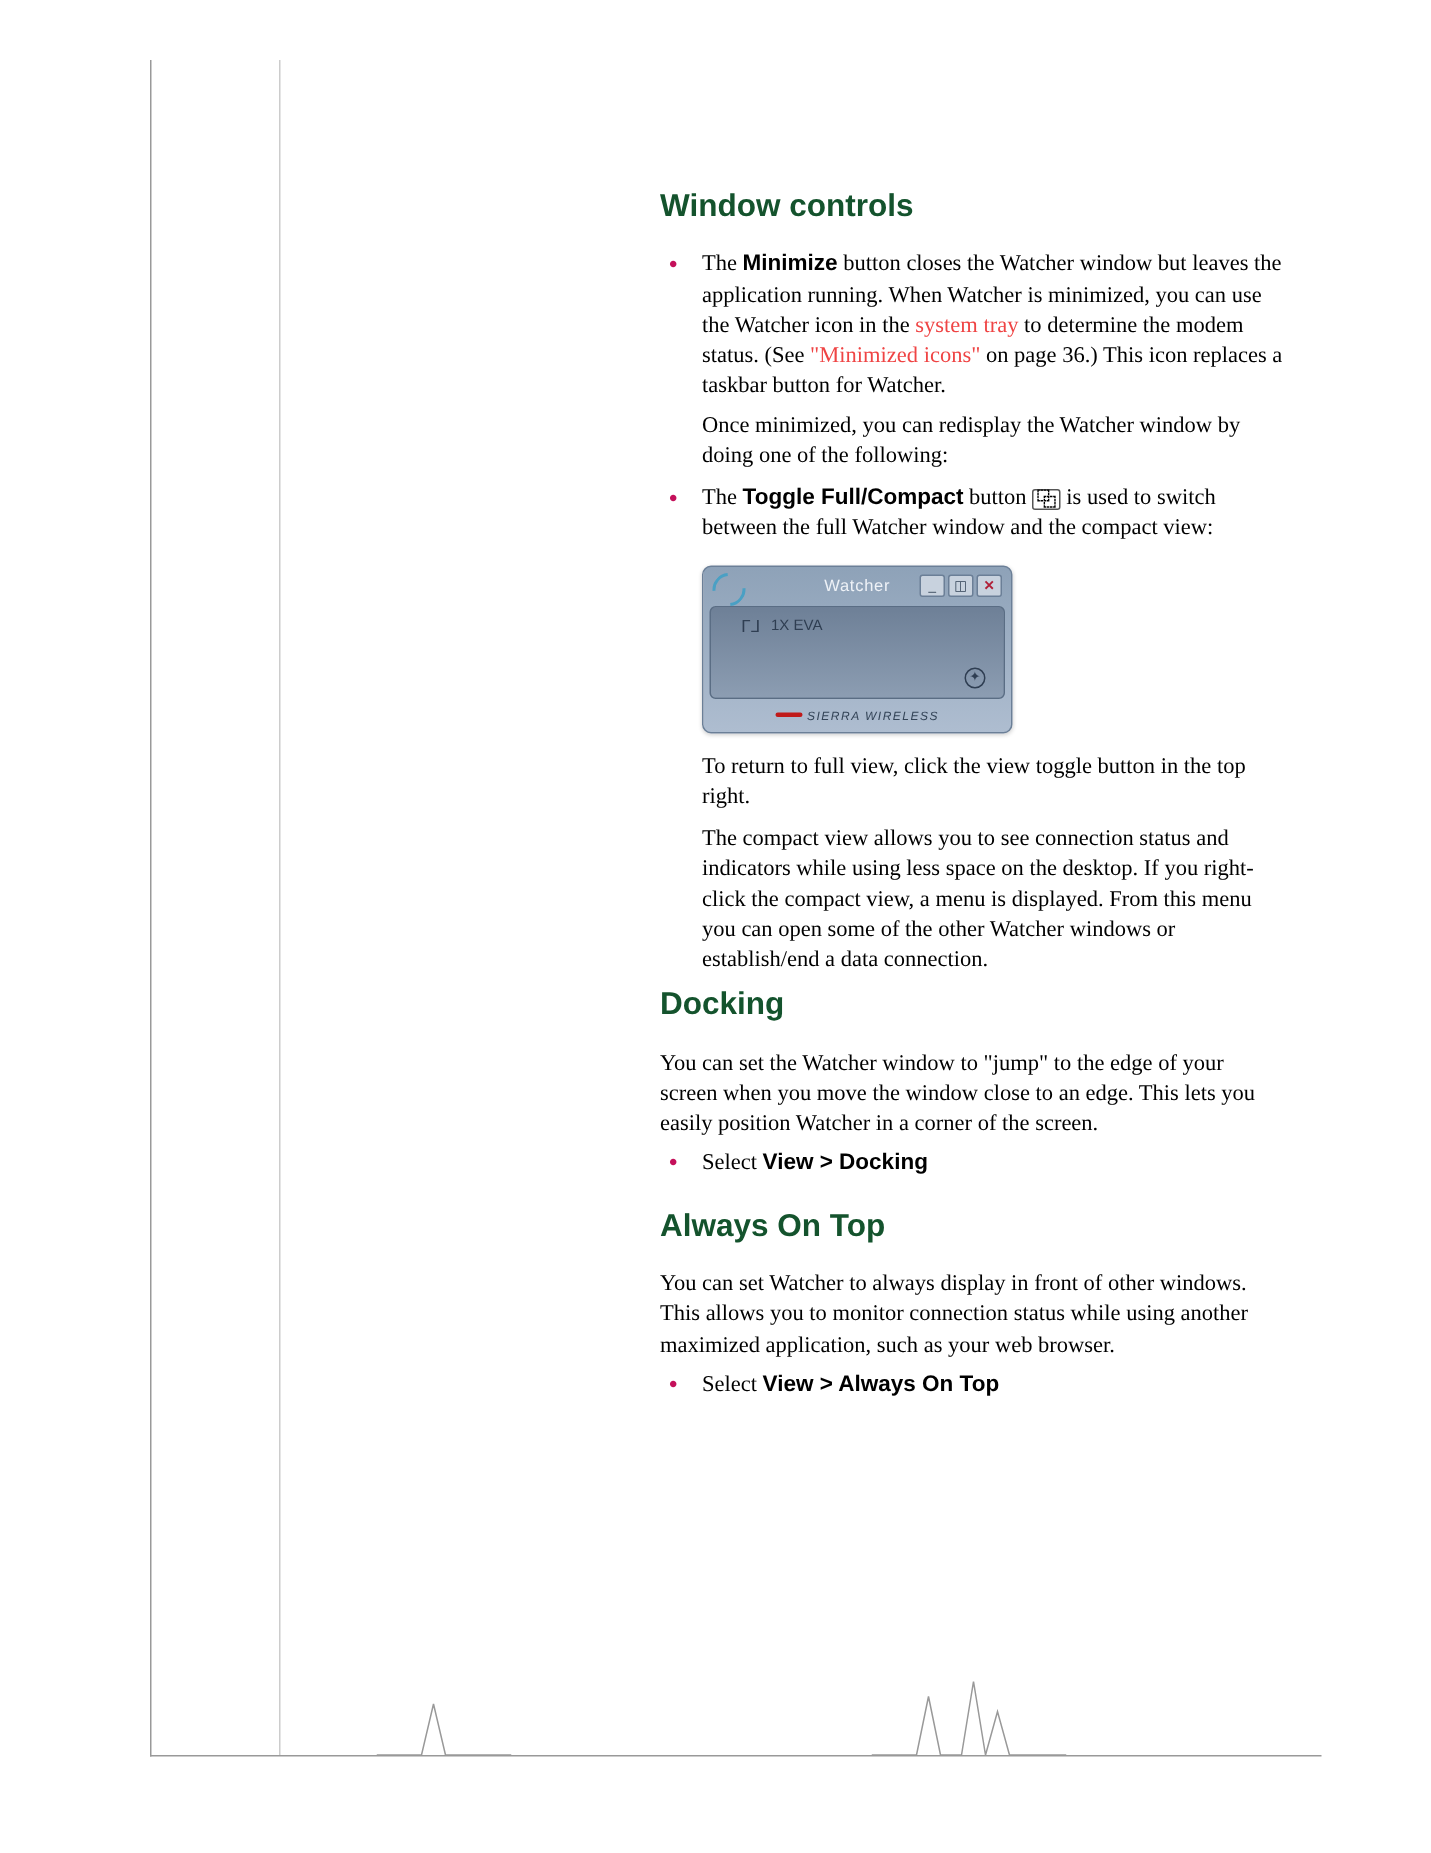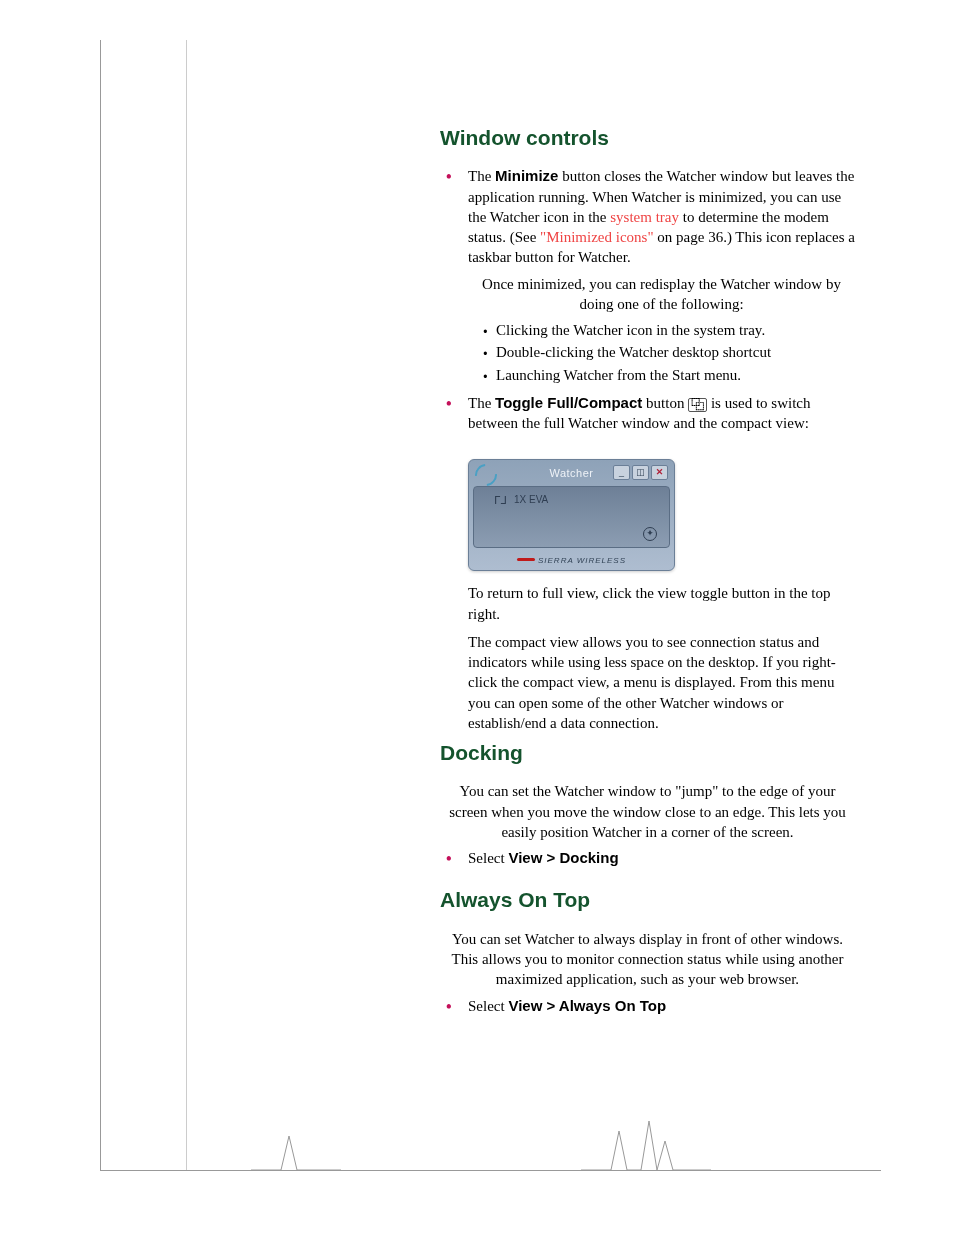--- a/index.html
+++ b/index.html
@@ -58,21 +58,20 @@
     content: "•";
     color: #c4105a;
     position: absolute;
     left: 6px;
     top: 0;
     font-size: 16px;
     font-weight: bold;
   }
   .body-para {
     margin: 6px 0 6px 0;
-    text-align: center;
   }
   .indented-para {
     margin: 8px 0 6px 28px;
   }
   .sub-list {
     list-style: none;
     padding: 0;
     margin: 4px 0 6px 14px;
   }
   .sub-list li {
@@ -108,21 +107,21 @@
   }
   .glyph-close {
     display: inline-block;
     font-family: Arial, sans-serif;
     font-weight: bold;
     font-size: 14px;
     vertical-align: 0;
   }
   
   .watcher-mock {
-    margin: 26px 0 12px 28px;
+    margin: 14px 0 12px 28px;
     width: 205px;
     height: 110px;
     background: linear-gradient(#8ea2b8, #aebdd0);
     border-radius: 6px;
     border: 1px solid #6b7f97;
     box-shadow: 0 1px 3px rgba(0,0,0,.2);
     position: relative;
     overflow: hidden;
   }
   .watcher-title {
@@ -242,25 +241,20 @@
 <div class="content">
 
   <h2>Window controls</h2>
 
   <ul class="bullets">
     <li>
       <span>The </span><span class="bold-sans">Minimize</span><span> button closes the Watcher window but leaves the application running. When Watcher is minimized, you can use the Watcher icon in the </span><span class="link-teal">system tray</span><span> to determine the modem status. (See </span><span class="link-teal">"Minimized icons"</span><span> on page 36.) This icon replaces a taskbar button for Watcher.</span>
 
       <div class="body-para" style="margin-left:0">Once minimized, you can redisplay the Watcher window by doing one of the following:</div>
 
-      <ul class="sub-list">
-        <li>Clicking the Watcher icon in the system tray.</li>
-        <li>Double-clicking the Watcher desktop shortcut</li>
-        <li>Launching Watcher from the Start menu.</li>
-      </ul>
     </li>
 
     <li>
       <span>The </span><span class="bold-sans">Toggle Full/Compact</span><span> button </span><span class="glyph">⿻</span><span> is used to switch between the full Watcher window and the compact view:</span>
     </li>
   </ul>
 
   <div class="watcher-mock">
     <div class="watcher-swirl"></div>
     <div class="watcher-title">Watcher</div>

